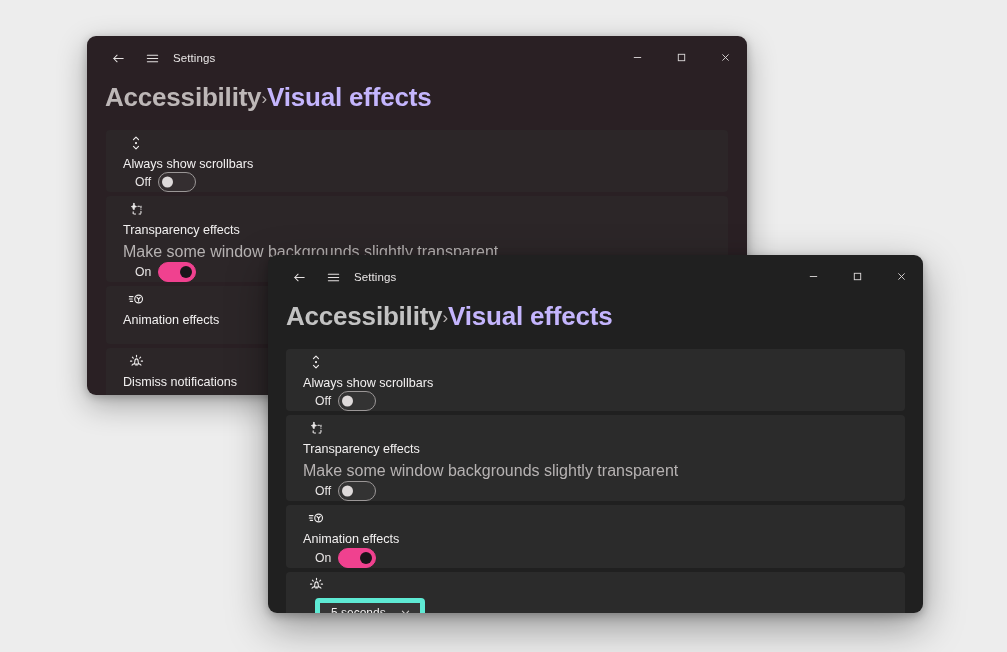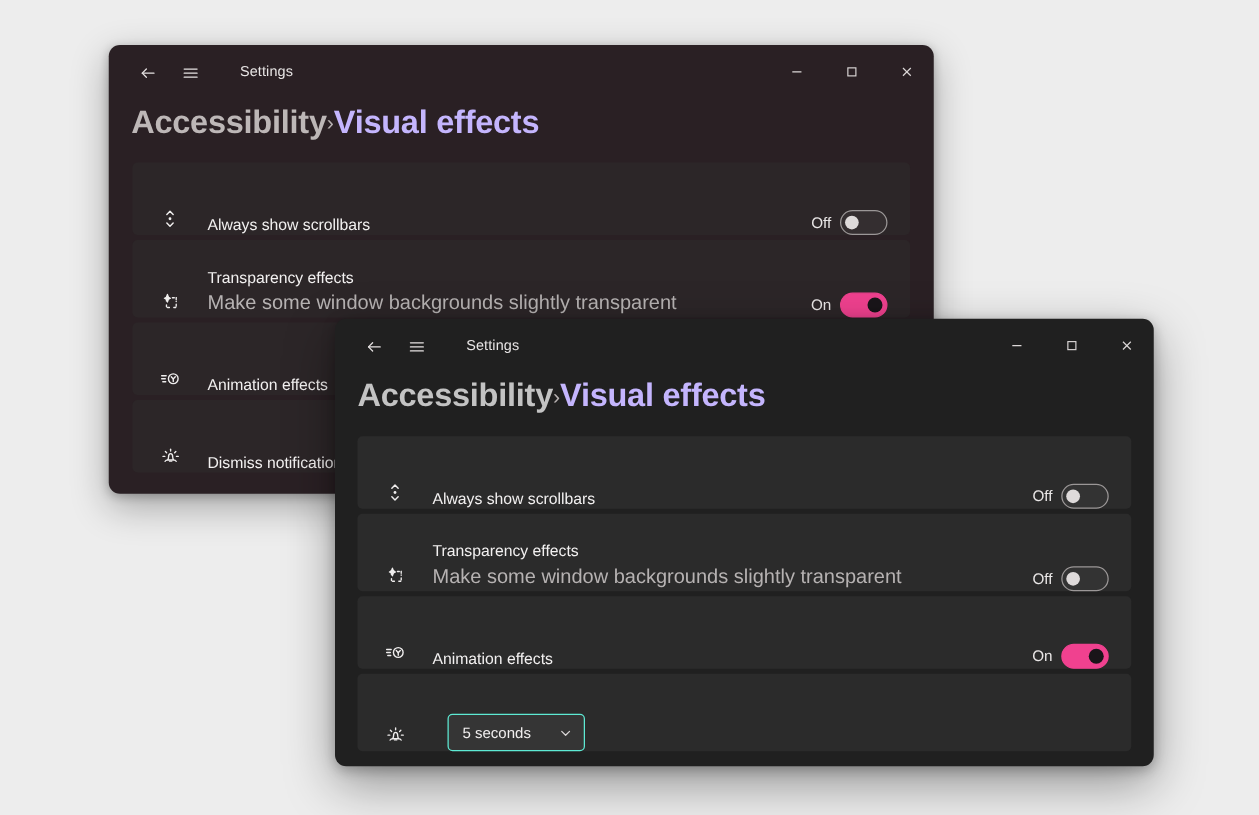--- a/index.html
+++ b/index.html
@@ -60,21 +60,21 @@
     display: flex;
     align-items: center;
     justify-content: center;
     color: #e6e2e2;
     border-radius: 4px;
     cursor: pointer;
   }
   .tb-btn svg { display: block; }
 
   .tb-title {
-    margin-left: 21px;
+    margin-left: 2px;
     font-size: 11.5px;
     color: #e8e5e5;
     letter-spacing: .1px;
     white-space: nowrap;
   }
 
   .wincontrols {
     position: absolute;
     right: 0;
     top: 0;
@@ -127,24 +127,25 @@
     display: flex;
     flex-direction: column;
     gap: 4px;
   }
   .back .cards { padding: 0 19px; }
 
   .card {
     background: #2c2628;
     border-radius: 4px;
     display: flex;
-    align-items: flex-end;
+    align-items: flex-start;
     padding: 0 18px 0 17px;
     min-height: 58px;
     cursor: pointer;
+    flex-direction: column;
   }
   .front .card { background: #2b2b2b; }
 
   .card.tall { min-height: 62px; }
 
   .card-icon {
     width: 26px;
     min-width: 26px;
     height: 26px;
     display: flex;
@@ -219,21 +220,21 @@
     height: 12px;
     border-radius: 50%;
     background: #191519;
   }
 
   
   .dropdown {
     width: 110px;
     height: 30px;
     background: #353535;
-    border: 1px solid #5eead4;
+    border: 5px solid #5eead4;
     border-radius: 4px;
     display: flex;
     align-items: center;
     justify-content: space-between;
     padding: 0 9px 0 11px;
     cursor: pointer;
   }
   .dropdown-value {
     font-size: 12px;
     color: #f0eeee;

